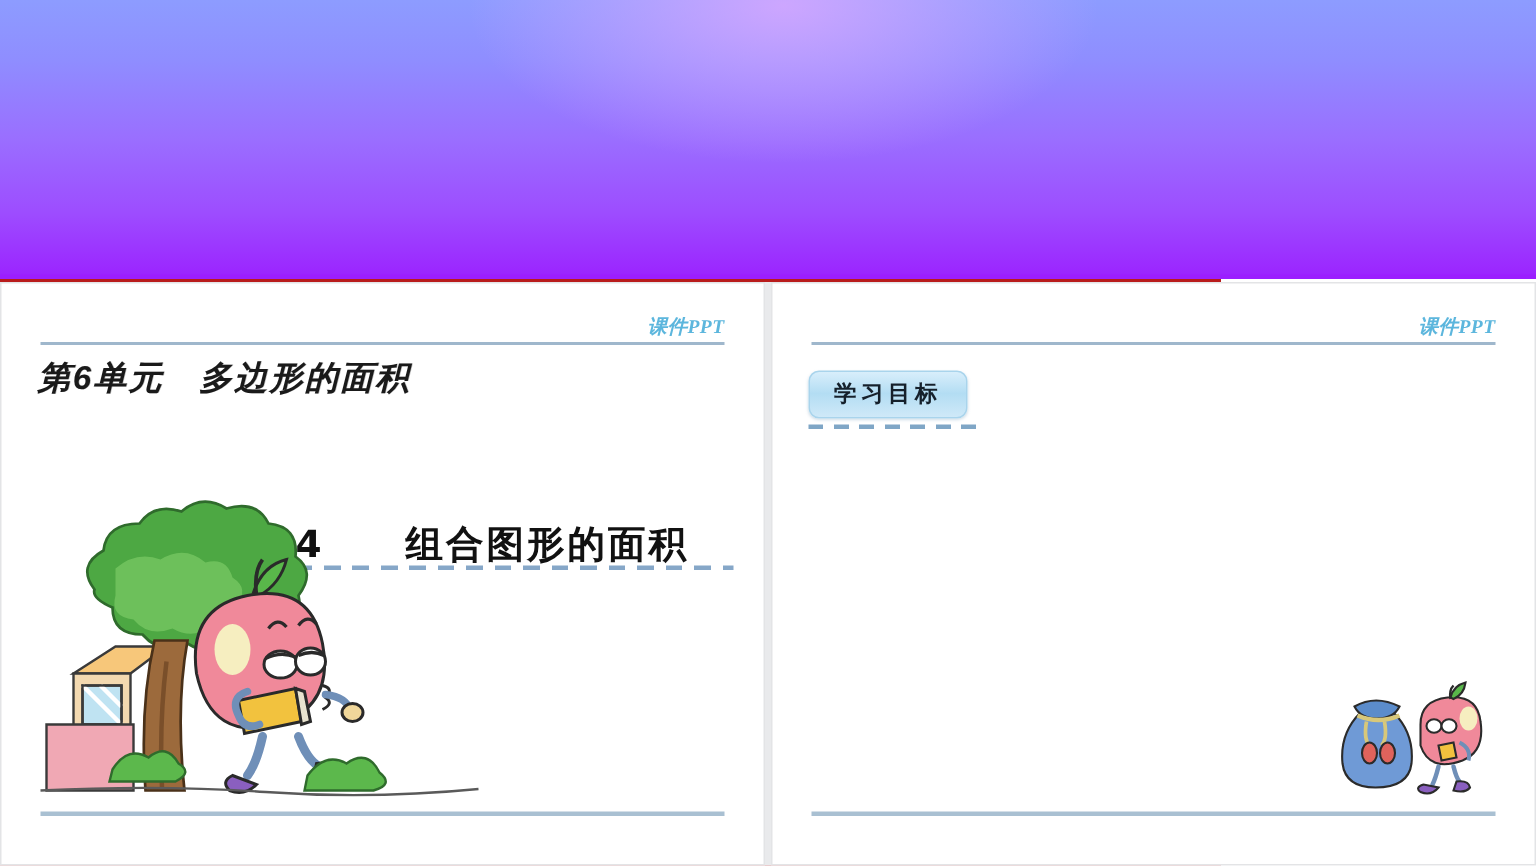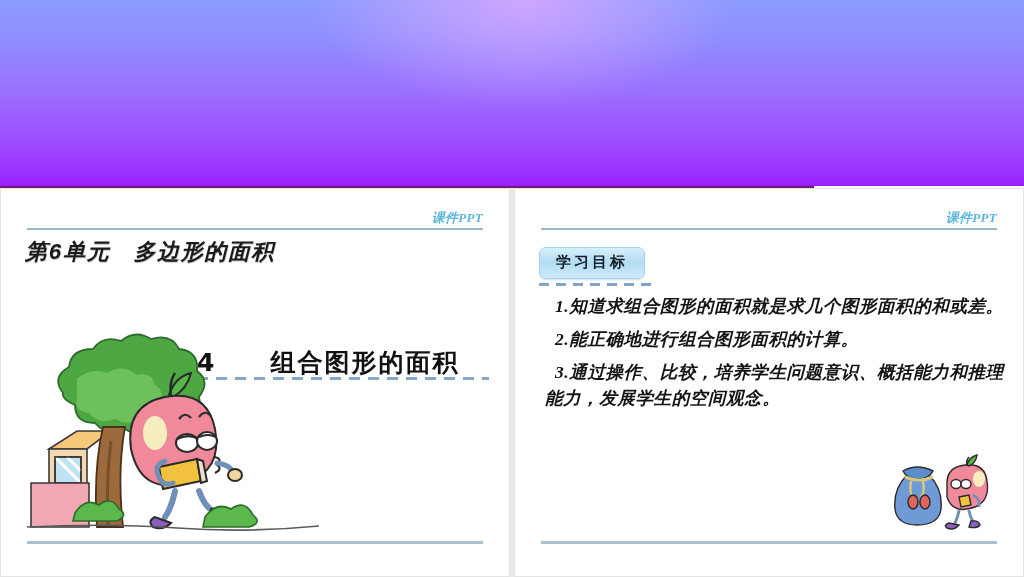--- a/index.html
+++ b/index.html
@@ -1,21 +1,21 @@
 <!DOCTYPE html>
 <html><head>
 <meta charset="utf-8">
 <style>
   * { margin:0; padding:0; box-sizing:border-box; }
   html, body {
     width:1024px; height:577px; overflow:hidden;
     background:#ffffff;
     font-family:"Liberation Sans", sans-serif;
   }
-  #screen { position:relative; width:814px; height:577px; background:#701a75; }
+  #screen { position:relative; width:814px; height:577px; background:#b91c1c; }
 
   
   .banner {
     position:absolute; left:0; top:0; width:1024px; height:186px;
     background:
       radial-gradient(ellipse 300px 150px at 51% 2%, rgba(226,170,255,0.75) 0%, rgba(190,160,255,0.0) 70%),
       linear-gradient(180deg, #8d9cff 0%, #8f8dff 22%, #9a6eff 50%, #9d4dff 76%, #9b22ff 100%);
   }
   .banner-edge {
     position:absolute; left:0; top:183px; width:1024px; height:3px;
@@ -48,21 +48,21 @@
     background:#9fb7cc;
   }
   .rule-bottom {
     position:absolute; left:26px; right:26px; bottom:32px; height:3px;
     background:#a9c0d2;
   }
 
   
   .unit-title {
     position:absolute; left:24px; top:48px;
-    font-family:Liberation Mono, monospace;
+    font-family:Liberation Sans, sans-serif;
     font-weight:700; font-style:italic;
     font-size:22px; color:#1a1a1a;
     letter-spacing:1.5px; white-space:nowrap;
     text-shadow:0.5px 0.5px 0 rgba(0,0,0,.25);
   }
   .lesson-title {
     position:absolute; left:196px; top:157px;
     font-family:"DejaVu Sans", sans-serif;
     font-weight:700; font-size:25px; color:#111;
     letter-spacing:2px; white-space:nowrap;text-align:right;
@@ -186,25 +186,20 @@
     </div>
 
     <div class="panel">
 
       <div class="ppt-tag">课件PPT</div>
       <div class="rule-top"></div>
 
       <div class="goal-badge">学习目标</div>
       <div class="goal-dash"></div>
 
-      <div class="goals">
-        <div class="goal-item">1.知道求组合图形的面积就是求几个图形面积的和或差。</div>
-        <div class="goal-item">2.能正确地进行组合图形面积的计算。</div>
-        <div class="goal-item">3.通过操作、比较，培养学生问题意识、概括能力和推理能力，发展学生的空间观念。</div>
-      </div>
 
       <svg class="art-right" viewBox="0 0 118 78">
         <g stroke="#2b2b2b" stroke-width="1.4">
 
           <path d="M18 22 q-14 14 -12 34 q2 16 22 16 q22 0 24 -16 q2 -20 -12 -34 Z" fill="#6f9ad6"></path>
           <path d="M14 18 q14 -8 30 0 q-4 8 -15 8 q-11 0 -15 -8 Z" fill="#5b8ccb"></path>
           <path d="M16 24 q14 6 28 0" fill="none" stroke="#d8c87a" stroke-width="3"></path>
           <path d="M22 28 q-2 12 2 16 M34 28 q2 12 -2 16" fill="none" stroke="#d8c87a" stroke-width="2.5"></path>
           <ellipse cx="24" cy="49" rx="5" ry="7" fill="#e0635c"></ellipse>
           <ellipse cx="36" cy="49" rx="5" ry="7" fill="#e0635c"></ellipse>

